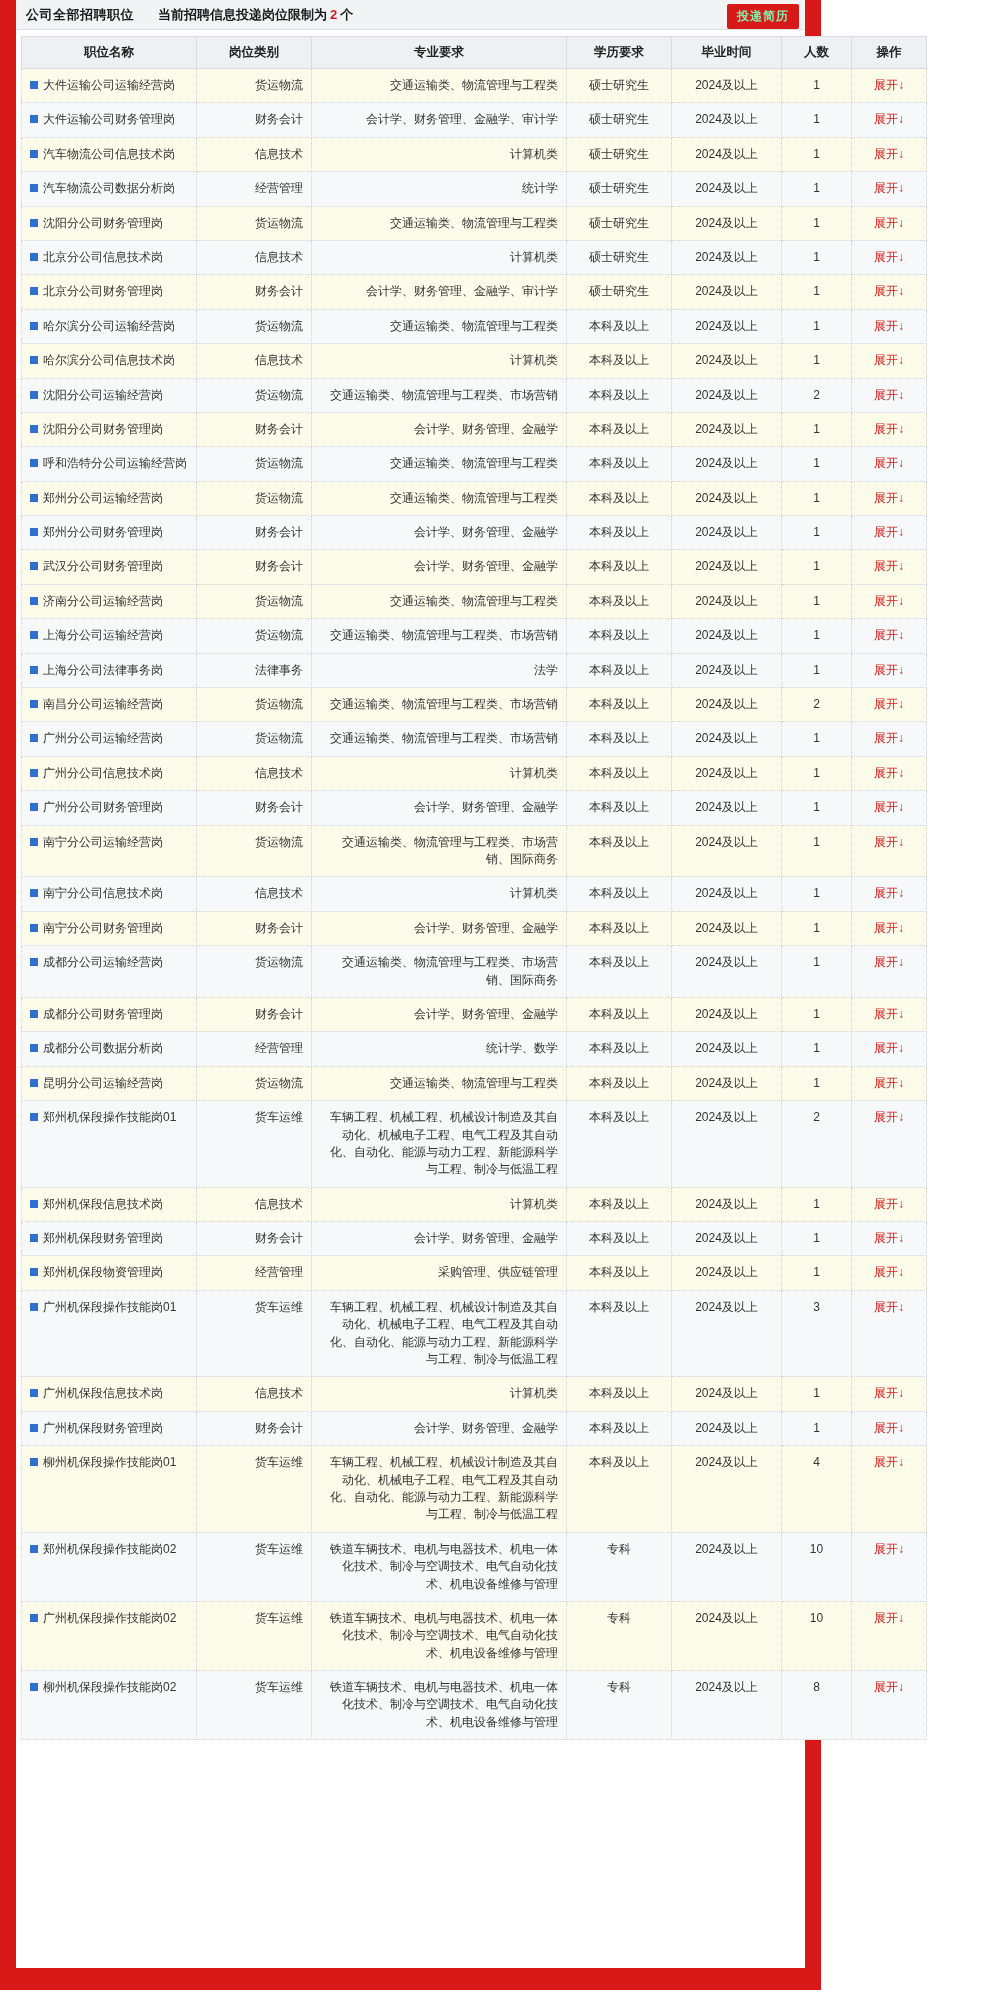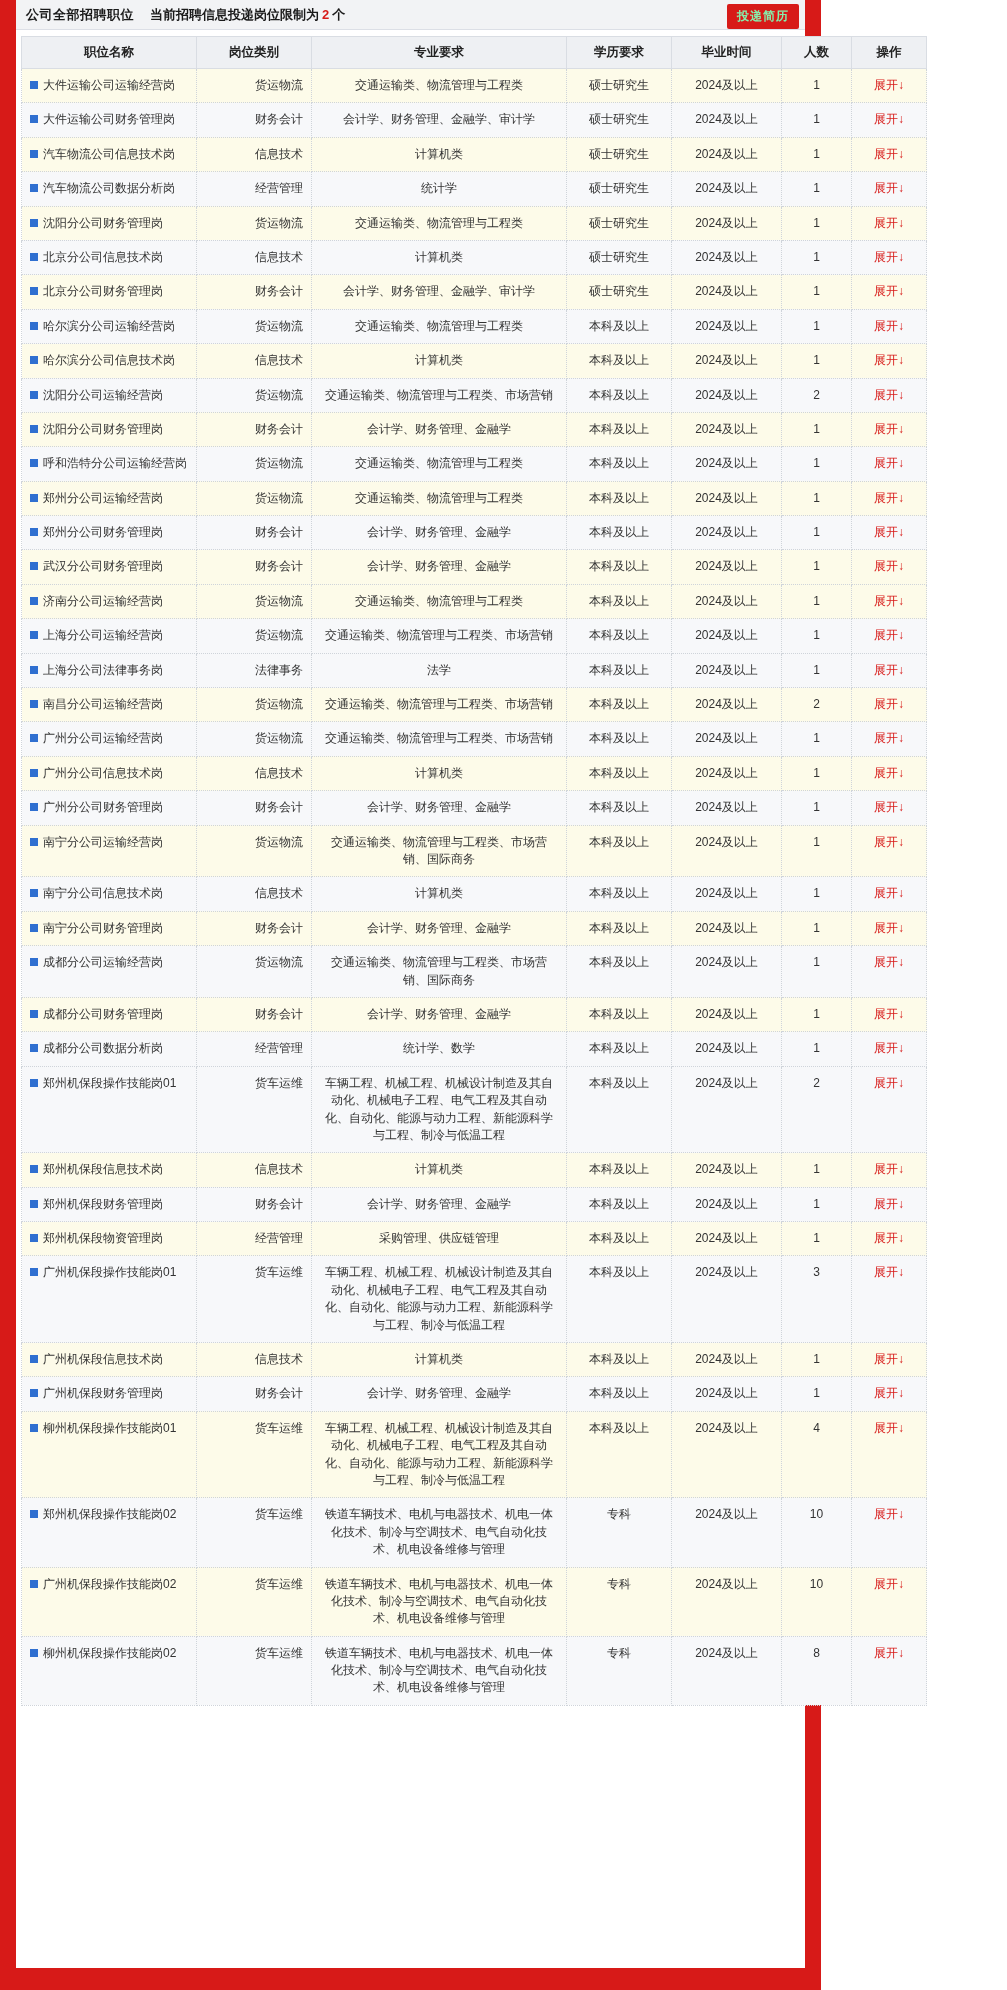--- a/index.html
+++ b/index.html
@@ -31,21 +31,21 @@
   .header .title {
     font-size: 13px;
     font-weight: bold;
     color: #1a1a1a;
     letter-spacing: 0.5px;
   }
   .header .subtitle {
     font-size: 13px;
     font-weight: bold;
     color: #1a1a1a;
-    margin-left: 16px;
+    margin-left: 24px;
   }
   .header .count {
     color: #d71a18;
     font-weight: bold;
     padding: 0 3px;
   }
   .submit-btn {
     position: absolute;
     right: 6px;
     top: 4px;
@@ -83,21 +83,21 @@
     border: 1px dotted #cfd4da;
     padding: 8px 8px;
     vertical-align: top;
     line-height: 1.45;
   }
   tbody tr.even { background: #fdfbe9; }
   tbody tr.odd  { background: #f7f8fa; }
 
   td.c-name { text-align: left; }
   td.c-cat  { text-align: right; }
-  td.c-major{ text-align: center; }
+  td.c-major{ text-align: right; }
   td.c-edu  { text-align: center; }
   td.c-date { text-align: center; }
   td.c-num  { text-align: center; }
   td.c-act  { text-align: center; }
 
   .bullet {
     display: inline-block;
     width: 8px; height: 8px;
     background: #2f6fd0;
     margin-right: 5px;
@@ -548,20 +548,34 @@
                 <span class="name-text">成都分公司数据分析岗</span>
               </div>
             </td>
             <td class="c-cat">经营管理</td>
             <td class="c-major">统计学、数学</td>
             <td class="c-edu">本科及以上</td>
             <td class="c-date">2024及以上</td>
             <td class="c-num">1</td>
             <td class="c-act"><span class="expand">展开↓</span></td>
           </tr>
+          <tr class="even">
+            <td class="c-name">
+              <div class="name-cell">
+                <span class="bullet"></span>
+                <span class="name-text">昆明分公司运输经营岗</span>
+              </div>
+            </td>
+            <td class="c-cat">货运物流</td>
+            <td class="c-major">交通运输类、物流管理与工程类</td>
+            <td class="c-edu">本科及以上</td>
+            <td class="c-date">2024及以上</td>
+            <td class="c-num">1</td>
+            <td class="c-act"><span class="expand">展开↓</span></td>
+          </tr>
           <tr class="odd">
             <td class="c-name">
               <div class="name-cell">
                 <span class="bullet"></span>
                 <span class="name-text">郑州机保段操作技能岗01</span>
               </div>
             </td>
             <td class="c-cat">货车运维</td>
             <td class="c-major">车辆工程、机械工程、机械设计制造及其自动化、机械电子工程、电气工程及其自动化、自动化、能源与动力工程、新能源科学与工程、制冷与低温工程</td>
             <td class="c-edu">本科及以上</td>

